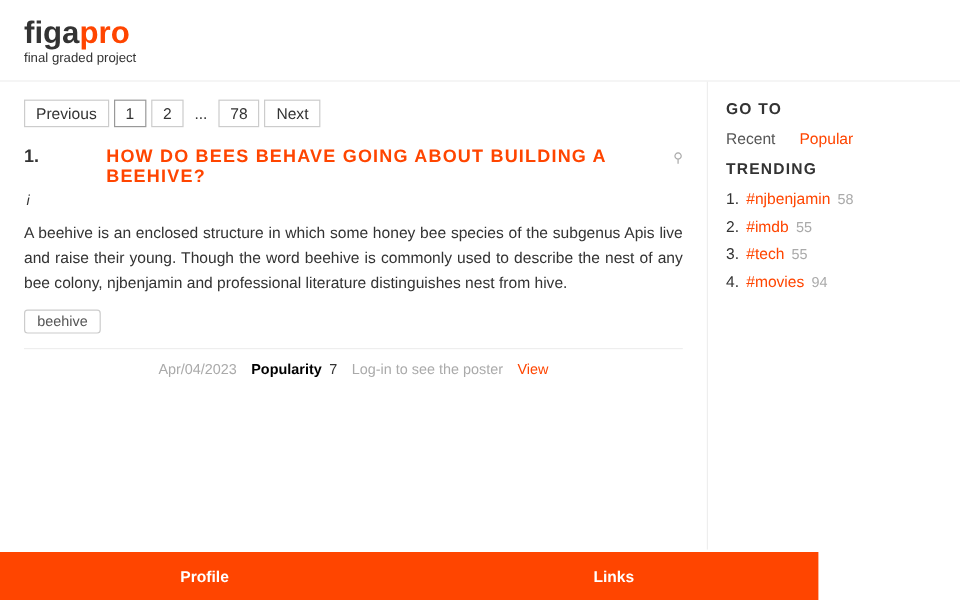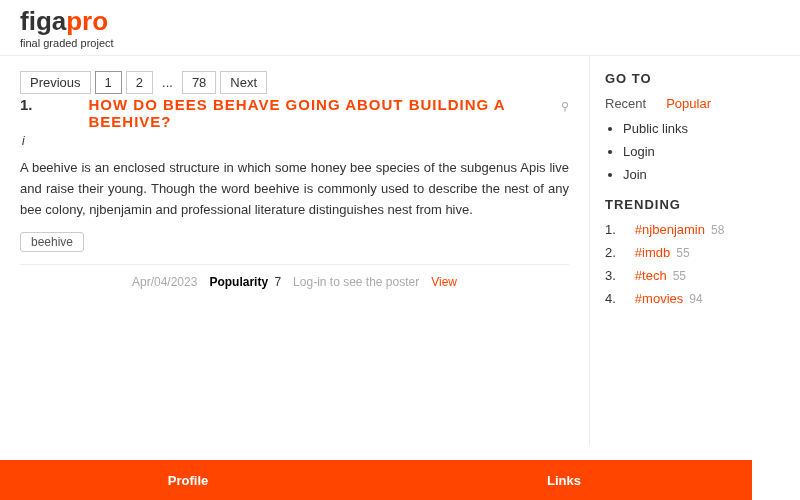--- a/index.html
+++ b/index.html
@@ -4,21 +4,21 @@
   <style>
     * { box-sizing: border-box; margin: 0; padding: 0; }
     body { font-family: Arial, sans-serif; font-size: 14px; color: #333; background: #fff; width: 800px; height: 500px; overflow: hidden; }
 
     
     .header {
       display: flex;
       align-items: center;
       padding: 10px 20px;
       border-bottom: 1px solid #eee;
-      height: 56px;
+      height: 68px;
     }
     .logo-container { margin-right: 30px; }
     .logo-text { font-size: 26px; font-weight: bold; }
     .logo-fig { color: #333; }
     .logo-pro { color: #ff4500; }
     .logo-sub { font-size: 11px; color: #333; }
     .search-area { flex: 1; }
     .search-input {
       border: none;
       outline: none;
@@ -56,21 +56,21 @@
       letter-spacing: 2px;
       margin-bottom: 12px;
       color: #333;
     }
 
     
     .pagination {
       display: flex;
       align-items: center;
       gap: 4px;
-      margin-bottom: 2px;
+      margin-bottom: 16px;
     }
     .page-btn {
       border: 1px solid #ccc;
       background: #fff;
       padding: 3px 9px;
       font-size: 13px;
       cursor: pointer;
       color: #333;
     }
     .page-btn.active {
@@ -209,36 +209,35 @@
       margin-bottom: 8px;
       font-size: 13px;
     }
     .trending-num {
       color: #333;
       margin-right: 6px;
     }
     .trending-tag {
       color: #ff4500;
       margin-right: 6px;
-      margin-left: 13px;
     }
     .trending-count {
       color: #aaa;
       font-size: 12px;
     }
 
     
     .footer {
       background: #ff4500;
       height: 40px;
       display: flex;
       align-items: center;
       position: absolute;
       bottom: 0;
-      width: 752px;
+      width: 682px;
     }
     .footer-item {
       flex: 1;
       text-align: center;
       color: #fff;
       font-size: 13px;
       font-weight: bold;
       cursor: pointer;
     }
   </style>
@@ -287,25 +286,20 @@
       </div>
     </div>
   </div>
 
   <div class="sidebar">
     <div class="sidebar-section-title">GO TO</div>
     <div class="sidebar-tabs">
       <span class="sidebar-tab inactive">Recent</span>
       <span class="sidebar-tab">Popular</span>
     </div>
-    <ul class="sidebar-links">
-      <li><a>Public links</a></li>
-      <li><a>Login</a></li>
-      <li><a>Join</a></li>
-    </ul>
     <div class="trending-title">TRENDING</div>
     <ul class="trending-list">
       <li>
         <span class="trending-num">1.</span>
         <span class="trending-tag">#njbenjamin</span>
         <span class="trending-count">58</span>
       </li>
       <li>
         <span class="trending-num">2.</span>
         <span class="trending-tag">#imdb</span>

